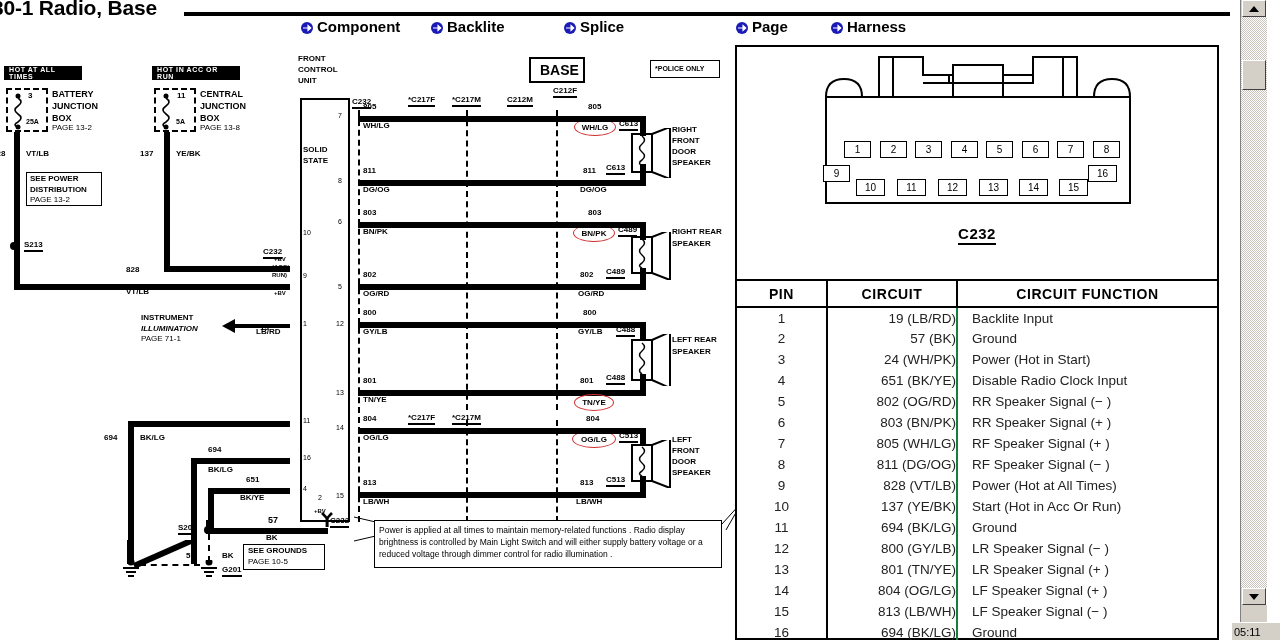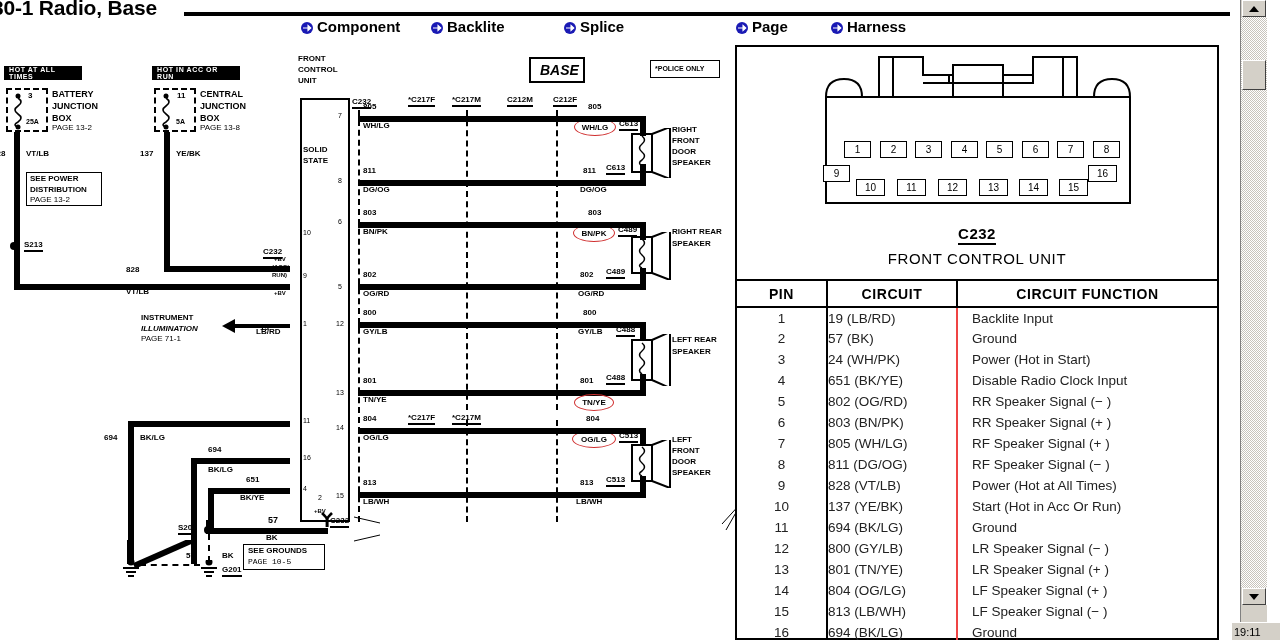--- a/index.html
+++ b/index.html
@@ -34,21 +34,21 @@
   .nav-arrow {
     display:inline-block; width:14px; height:14px; position:relative; top:1px;
   }
 
   
   .lbl { position:absolute; font-weight:bold; color:#000; white-space:nowrap; line-height:1.12; }
   .lbl.s6  { font-size:6px; }
   .lbl.s7  { font-size:7px; }
   .lbl.s8  { font-size:8px; }
   .lbl.s9  { font-size:9px; }
-  .lbl.s11 { font-size:11px;font-style:italic; }
+  .lbl.s11 { font-size:11px; }
   .lbl.plain { font-weight:normal; }
 
   .hot-band {
     position:absolute; background:#000; color:#fff;
     font-size:7px; font-weight:bold; letter-spacing:0.6px;
     display:flex; align-items:center; justify-content:center;
     padding:0 5px; height:14px;
   }
 
   .dashbox {
@@ -99,21 +99,21 @@
     position:absolute; left:0; top:232px; width:480px;
     border-collapse:collapse; font-size:13.5px;
   }
   table.pintable th {
     border-top:2px solid #000; border-bottom:2px solid #000;
     font-size:14px; font-weight:bold; letter-spacing:0.6px;
     padding:5px 0 4px; text-align:center;
   }
   table.pintable td { padding:0.5px 0; height:21px; color:#222; }
   table.pintable td.c-pin { text-align:center; width:90px; border-right:2px solid #000; }
-  table.pintable td.c-cir { text-align:left; width:130px; border-right:2px solid #ef4444; }
+  table.pintable td.c-cir { text-align:right; width:130px; border-right:2px solid #15803d; }
   table.pintable td.c-fun { text-align:left; padding-left:14px; }
   table.pintable th.c-pin { width:90px; border-right:2px solid #000; }
   table.pintable th.c-cir { width:130px; border-right:2px solid #000; }
 
   
   .scrollbar {
     position:absolute; left:1240px; top:0; width:26px; height:622px;
     background:#d4d0c8; border-left:1px solid #808080;
   }
   .sb-track { position:absolute; left:0; top:17px; width:26px; bottom:34px;
@@ -310,21 +310,21 @@
   <div class="lbl s8" style="left:186px; top:552px;">57</div>
   <div class="lbl s8" style="left:222px; top:552px;">BK</div>
   <svg style="position:absolute;left:198px;top:560px" width="26" height="20">
     <circle cx="11" cy="2" r="3.5" fill="#000"></circle>
     <path d="M3 8h16M6 12h10M8 16h6" stroke="#000" stroke-width="2"></path>
   </svg>
   <div class="lbl s8 underline-lbl" style="left:222px; top:566px;">G201</div>
 
   <div class="solidbox" style="left:243px; top:544px; width:82px; height:26px;"></div>
   <div class="lbl s8" style="left:248px; top:547px;">SEE GROUNDS</div>
-  <div class="lbl s8 plain" style="left:248px; top:558px;font-family:Liberation Mono, monospace;">PAGE 10-5</div>
+  <div class="lbl s8 plain" style="left:248px; top:558px;">PAGE 10-5</div>
 
   <div class="lbl s8" style="left:298px; top:55px;">FRONT</div>
   <div class="lbl s8" style="left:298px; top:66px;">CONTROL</div>
   <div class="lbl s8" style="left:298px; top:77px;">UNIT</div>
 
   <div class="solidbox2" style="left:300px; top:98px; width:50px; height:424px;"></div>
   <div class="lbl s8" style="left:303px; top:146px;">SOLID</div>
   <div class="lbl s8" style="left:303px; top:157px;">STATE</div>
 
   <div class="lbl s7 plain" style="left:303px; top:229px;">10</div>
@@ -355,21 +355,21 @@
   <div class="dash-v" style="left:358px; top:110px; height:412px;"></div>
 
   <div class="dash-v" style="left:466px; top:110px; height:300px;"></div>
   <div class="dash-v" style="left:556px; top:110px; height:300px;"></div>
   <div class="dash-v" style="left:466px; top:420px; height:102px;"></div>
   <div class="dash-v" style="left:556px; top:420px; height:102px;"></div>
 
   <div class="lbl s8 underline-lbl" style="left:408px; top:96px;">*C217F</div>
   <div class="lbl s8 underline-lbl" style="left:452px; top:96px;">*C217M</div>
   <div class="lbl s8 underline-lbl" style="left:507px; top:96px;">C212M</div>
-  <div class="lbl s8 underline-lbl" style="left:553px; top:96px;">C212F</div>
+  <div class="lbl s8 underline-lbl" style="left:553px; top:87px;">C212F</div>
   <div class="lbl s8 underline-lbl" style="left:408px; top:414px;">*C217F</div>
   <div class="lbl s8 underline-lbl" style="left:452px; top:414px;">*C217M</div>
 
   <div class="solidbox2" style="left:529px; top:57px; width:56px; height:26px;"></div>
   <div class="lbl s11" style="left:540px; top:63px; font-size:14px;">BASE</div>
 
   <div class="solidbox" style="left:650px; top:60px; width:70px; height:18px;"></div>
   <div class="lbl s7" style="left:655px; top:65px;">*POLICE ONLY</div>
 
   <div class="wire-h" style="left:358px; top:116px; width:210px;"></div>
@@ -474,20 +474,21 @@
   <div class="lbl s8" style="left:672px; top:447px;">FRONT</div>
   <div class="lbl s8" style="left:672px; top:458px;">DOOR</div>
   <div class="lbl s8" style="left:672px; top:469px;">SPEAKER</div>
 
   <svg style="position:absolute;left:352px;top:515px" width="30" height="52">
     <path d="M28 8 L2 2 M28 20 L2 26" stroke="#000" stroke-width="1" fill="none"></path>
   </svg>
   <svg style="position:absolute;left:720px;top:500px" width="36" height="40">
     <path d="M22 2 L2 24 M22 2 L6 30" stroke="#000" stroke-width="1" fill="none"></path>
   </svg>
+  <div class="note-box" style="left:374px; top:520px; width:348px; height:48px;">Power is applied at all times to maintain memory-related functions . Radio display brightness is controlled by Main Light Switch and will either supply battery voltage or a reduced voltage through dimmer control for radio illumination .</div>
 
   <div class="rpanel">
 
     <div class="conn-wrap">
       <svg width="310" height="165" viewBox="0 0 310 165">
         <path d="M3 42 q0 -18 18 -18 q18 0 18 18 L39 42" fill="none" stroke="#000" stroke-width="2"></path>
         <path d="M271 42 q0 -18 18 -18 q18 0 18 18" fill="none" stroke="#000" stroke-width="2"></path>
         <path d="M3 42 L3 148 L307 148 L307 42" fill="none" stroke="#000" stroke-width="2"></path>
         <path d="M3 42 L307 42" stroke="#000" stroke-width="2"></path>
         <path d="M56 42 L56 2 L70 2 L70 42" fill="none" stroke="#000" stroke-width="2"></path>
@@ -515,21 +516,20 @@
       <div class="pinbox" style="left:74px; top:124px; width:29px; height:17px;">11</div>
       <div class="pinbox" style="left:115px; top:124px; width:29px; height:17px;">12</div>
       <div class="pinbox" style="left:156px; top:124px; width:29px; height:17px;">13</div>
       <div class="pinbox" style="left:196px; top:124px; width:29px; height:17px;">14</div>
       <div class="pinbox" style="left:236px; top:124px; width:29px; height:17px;">15</div>
     </div>
 
     <div class="conn-name">
       <span>C232</span>
     </div>
-    <div class="conn-sub">FRONT CONTROL UNIT</div>
 
     <table class="pintable">
       <thead>
         <tr>
           <th class="c-pin">PIN</th>
           <th class="c-cir">CIRCUIT</th>
           <th class="c-fun">CIRCUIT FUNCTION</th>
         </tr>
       </thead>
       <tbody>
@@ -621,15 +621,15 @@
     <div class="sb-track"></div>
     <div class="sb-btn up">
       <div class="tri up"></div>
     </div>
     <div class="sb-thumb"></div>
     <div class="sb-btn down">
       <div class="tri down"></div>
     </div>
     <div class="sb-corner"></div>
   </div>
-  <div class="taskbar">19:11</div>
+  <div class="taskbar">05:11</div>
 
 </div>
 
 </body></html>

